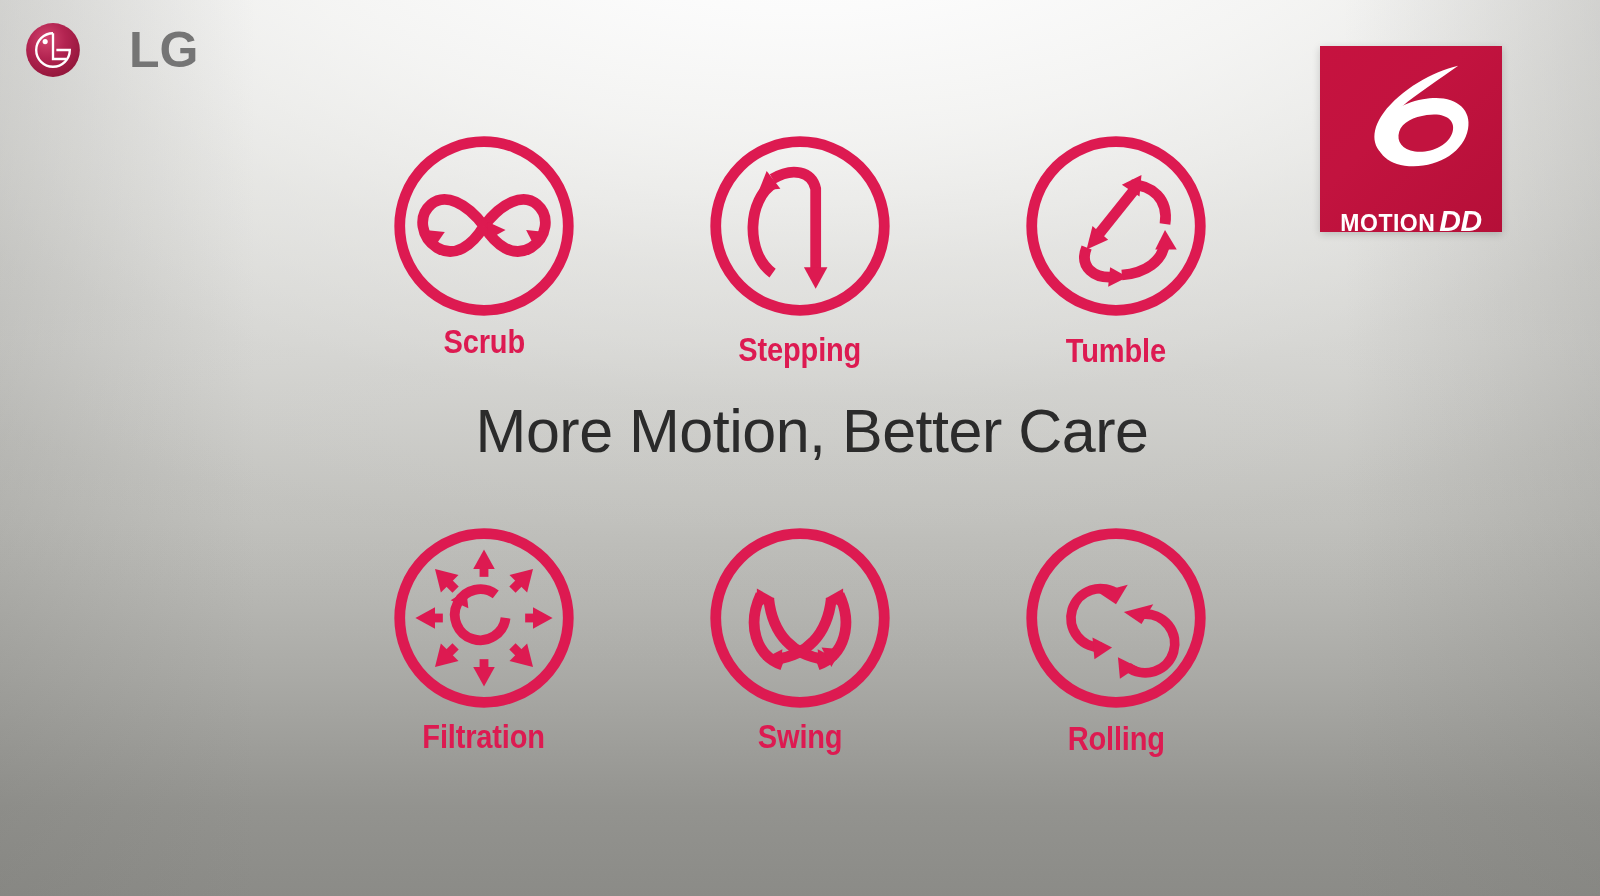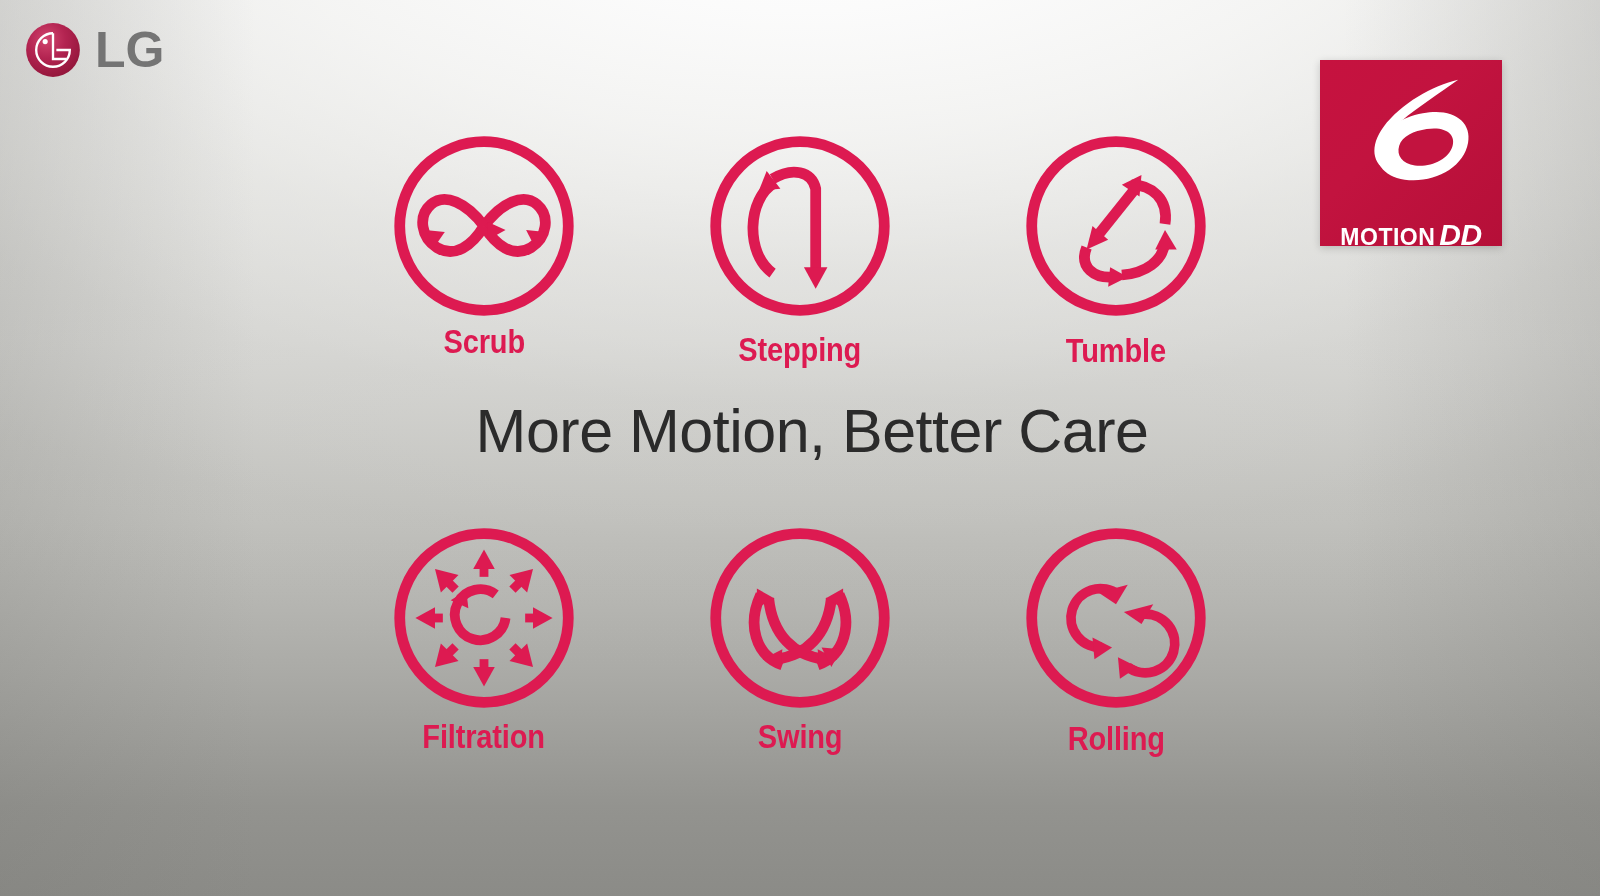--- a/index.html
+++ b/index.html
@@ -60,27 +60,28 @@
   }
   #lg-logo .mark { width: 56px; height: 56px; display: block; }
   #lg-logo .wordmark {
     font-family: "Liberation Sans", sans-serif;
     font-weight: 700;
     font-size: 50px;
     letter-spacing: 0px;
     color: #6c6c6c;
     line-height: 1;
     opacity: 0.92;
+    margin-left: 34px;
   }
 
   
   #motion-badge {
     position: absolute;
     right: 98px;
-    top: 60px;
+    top: 46px;
     width: 182px;
     height: 186px;
     background: linear-gradient(135deg, #c6123f 0%, #c2133f 40%, #b50f38 100%);
     box-shadow: 0 2px 8px rgba(0,0,0,0.18);
     z-index: 5;
     display: flex;
     flex-direction: column;
     align-items: center;
     justify-content: flex-start;
     padding-top: 10px;

